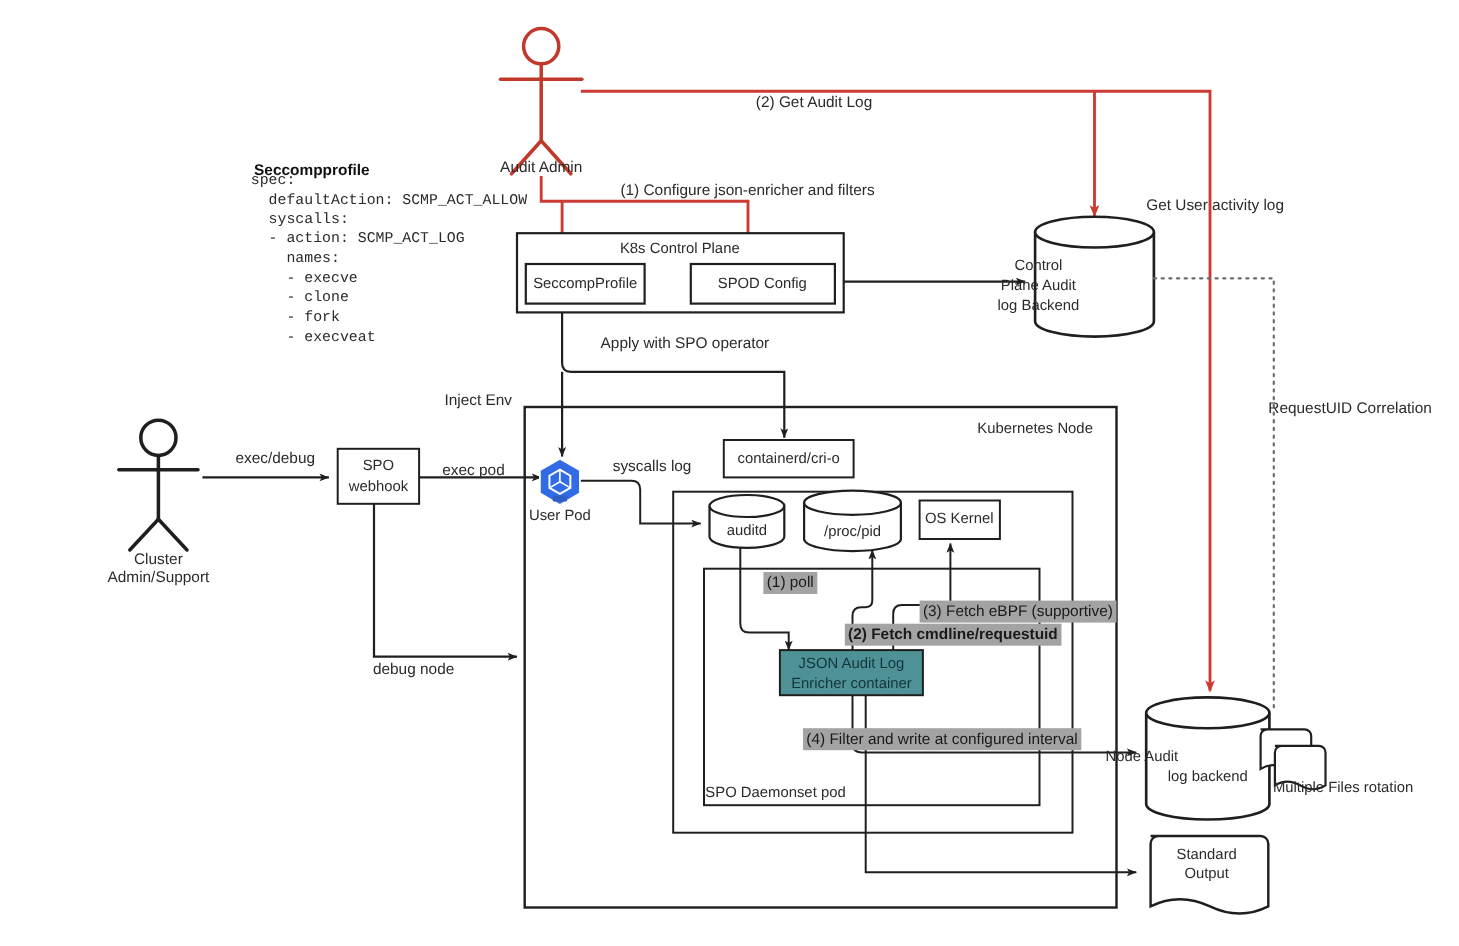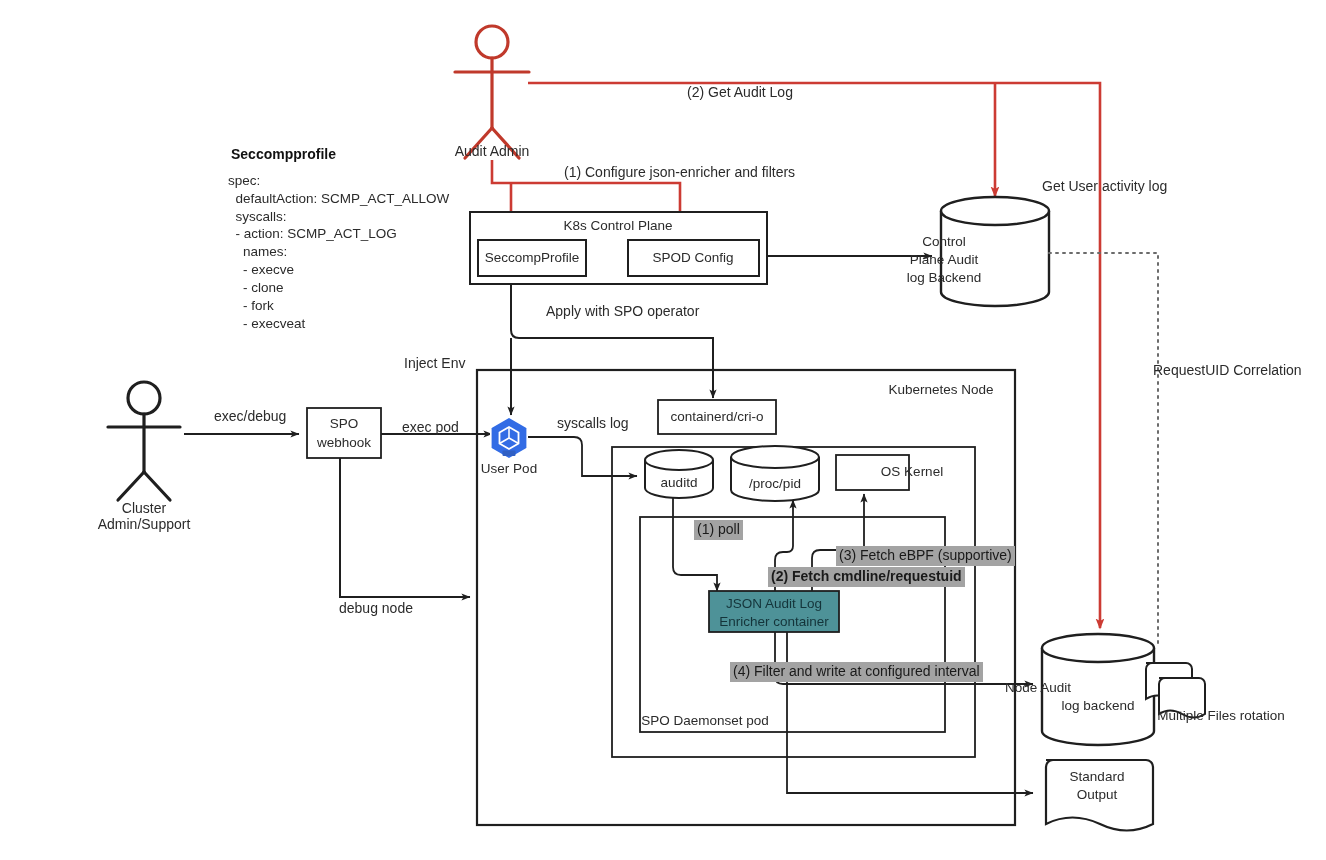--- a/index.html
+++ b/index.html
@@ -179,21 +179,21 @@
 
   <g transform="translate(509,438)">
     <path d="M0,-21 L18.2,-10.5 L18.2,10.5 L0,21 L-18.2,10.5 L-18.2,-10.5 Z" fill="#326ce5" stroke="#ffffff" stroke-width="1.6"></path>
     <path d="M0,-11 L9.5,-5.5 L9.5,5.5 L0,11 L-9.5,5.5 L-9.5,-5.5 Z" fill="none" stroke="#ffffff" stroke-width="1.8"></path>
     <path d="M0,-11 L0,0 L9.5,5.5 M0,0 L-9.5,5.5" fill="none" stroke="#ffffff" stroke-width="1.5"></path>
     <rect x="-6.5" y="12.5" width="13" height="5.5" rx="1" fill="#2f5fc4"></rect>
   </g>
 </svg>
 
 <div class="lbl bold" style="left:231px; top:146px;">Seccompprofile</div>
-<div class="yaml" id="yamlBlock" style="left:228px; top:172px;">spec:
+<div class="yaml" id="yamlBlock" style="left:228px; top:156px;font-family:Liberation Mono, monospace;">spec:
   defaultAction: SCMP_ACT_ALLOW
   syscalls:
   - action: SCMP_ACT_LOG
     names:
     - execve
     - clone
     - fork
     - execveat</div>
 
 <div class="lbl center" style="left:492px; top:143px;">Audit Admin</div>
@@ -221,21 +221,21 @@
 <div class="boxlabel" style="left:693px; top:258px;">SPOD Config</div>
 
 <div class="boxlabel" style="left:944px; top:242px;">Control</div>
 <div class="boxlabel" style="left:944px; top:260px;">Plane Audit</div>
 <div class="boxlabel" style="left:944px; top:278px;">log Backend</div>
 
 <div class="boxlabel bold" style="left:941px; top:390px;">Kubernetes Node</div>
 <div class="boxlabel" style="left:717px; top:417px;">containerd/cri-o</div>
 <div class="boxlabel" style="left:679px; top:483px;">auditd</div>
 <div class="boxlabel" style="left:775px; top:484px;">/proc/pid</div>
-<div class="boxlabel" style="left:872px; top:472px;margin-left:40px;">OS Kernel</div>
+<div class="boxlabel" style="left:872px; top:472px;">OS Kernel</div>
 <div class="boxlabel" style="left:705px; top:721px;">SPO Daemonset pod</div>
 
 <div class="boxlabel white" style="left:774px; top:604px;">JSON Audit Log</div>
 <div class="boxlabel white" style="left:774px; top:622px;">Enricher container</div>
 
 <div class="boxlabel" style="left:509px; top:469px;">User Pod</div>
 <div class="boxlabel" style="left:344px; top:424px;">SPO</div>
 <div class="boxlabel" style="left:344px; top:443px;">webhook</div>
 
 <div class="boxlabel" style="left:1038px; top:688px;">Node Audit</div>

